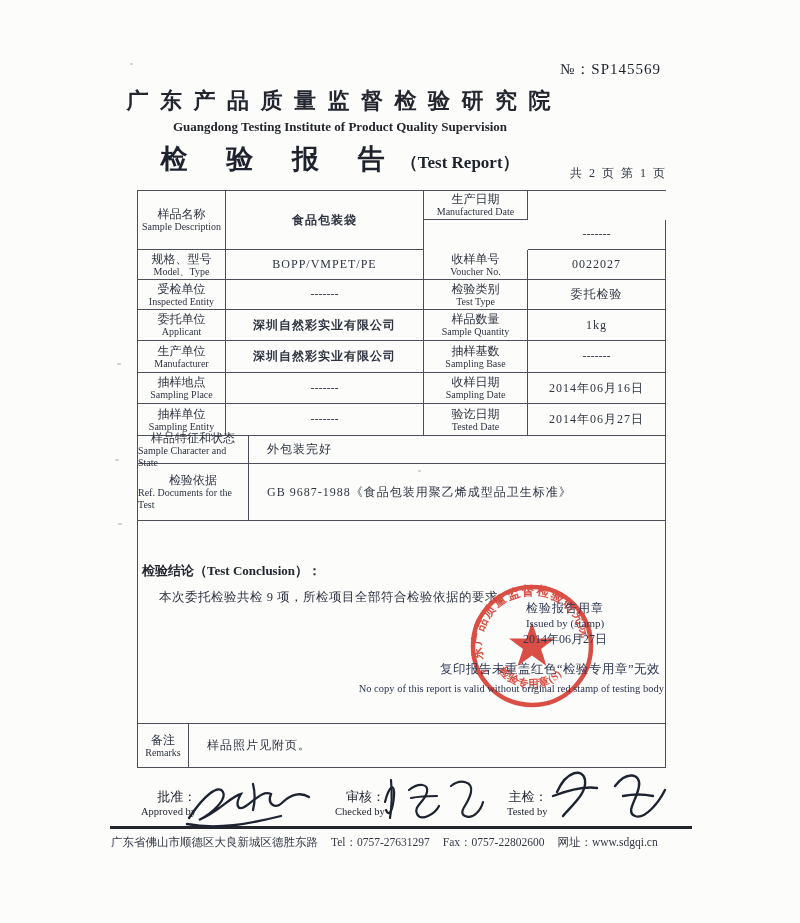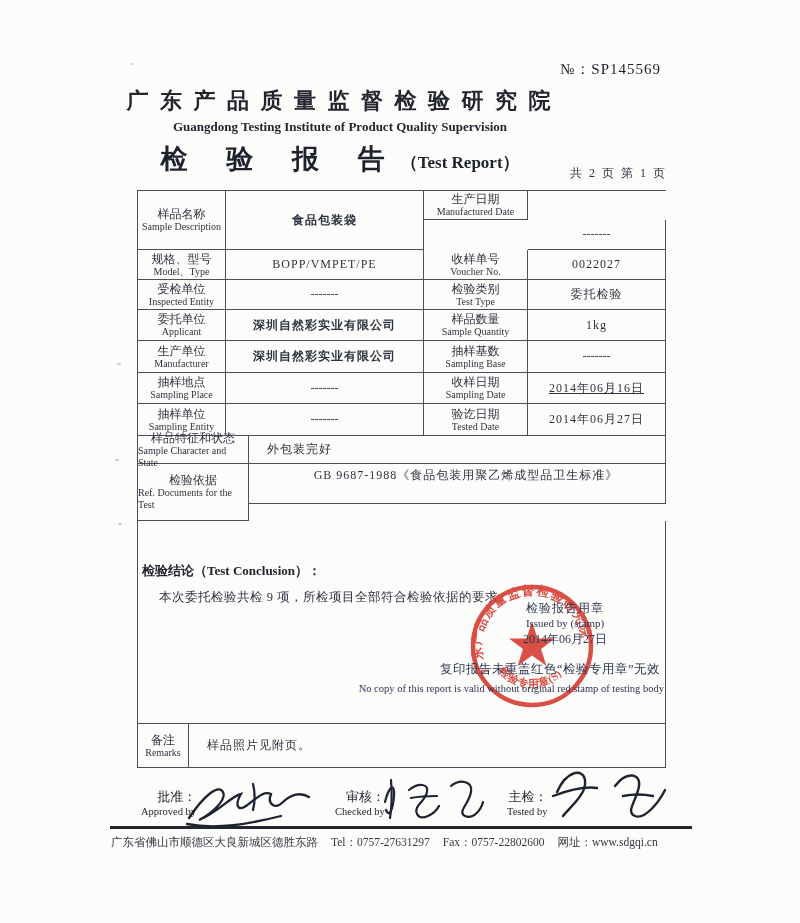--- a/index.html
+++ b/index.html
@@ -148,21 +148,21 @@
     <span class="cn">抽样地点</span>
     <span class="en">Sampling Place</span>
   </div>
   <div class="cell" style="left:88px;top:182px;width:198px;height:31px;">
     <span class="val-plain dash">-------</span>
   </div>
   <div class="cell" style="left:286px;top:182px;width:104px;height:31px;">
     <span class="cn">收样日期</span>
     <span class="en">Sampling Date</span>
   </div>
-  <div class="cell" style="left:390px;top:182px;width:138px;height:31px;text-decoration:underline;">
+  <div class="cell" style="left:390px;top:182px;width:138px;height:31px;">
     <span class="val-plain">2014年06月16日</span>
   </div>
 
   <div class="cell" style="left:0;top:213px;width:88px;height:32px;">
     <span class="cn">抽样单位</span>
     <span class="en">Sampling Entity</span>
   </div>
   <div class="cell" style="left:88px;top:213px;width:198px;height:32px;">
     <span class="val-plain dash">-------</span>
   </div>
@@ -179,21 +179,21 @@
     <span class="en">Sample Character and State</span>
   </div>
   <div class="cell left-al" style="left:111px;top:245px;width:417px;height:28px;">
     <span class="val-plain">外包装完好</span>
   </div>
 
   <div class="cell" style="left:0;top:273px;width:111px;height:57px;">
     <span class="cn">检验依据</span>
     <span class="en">Ref. Documents for the Test</span>
   </div>
-  <div class="cell left-al" style="left:111px;top:256px;width:417px;height:57px;align-items:center;">
+  <div class="cell left-al" style="left:111px;top:273px;width:417px;height:57px;">
     <span class="val-plain">GB 9687-1988《食品包装用聚乙烯成型品卫生标准》</span>
   </div>
 
   <div class="cell" style="left:0;top:330px;width:528px;height:203px;align-items:flex-start;justify-content:flex-start;">
     <div class="conc-title" style="margin:41px 0 0 4px;">检验结论（Test Conclusion）：</div>
     <div class="conc-body" style="margin:9px 0 0 21px;">本次委托检验共检 9 项，所检项目全部符合检验依据的要求。</div>
   </div>
 
   <div class="cell" style="left:0;top:533px;width:51px;height:44px;">
     <span class="cn">备注</span>

